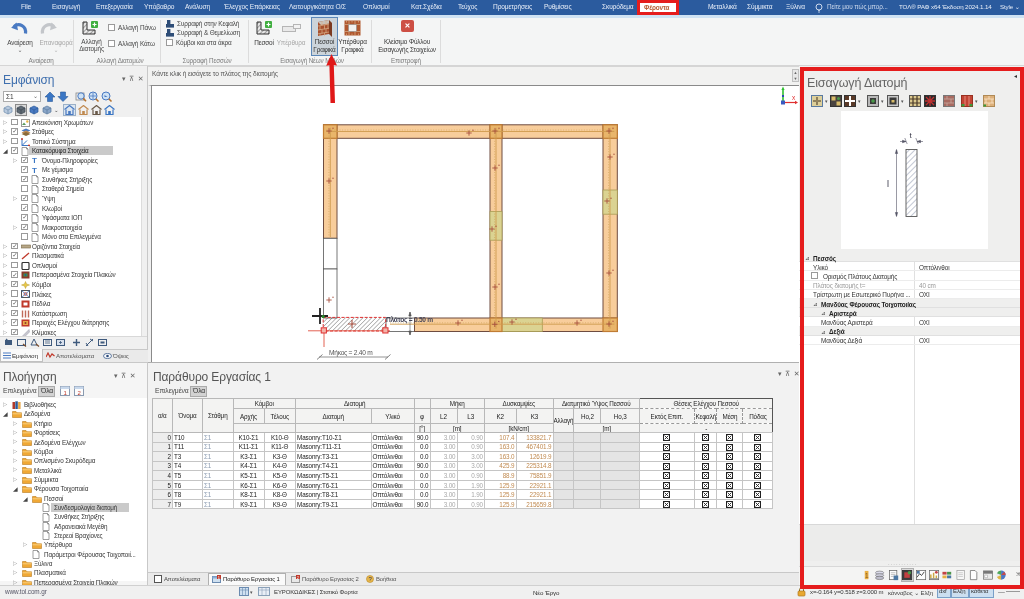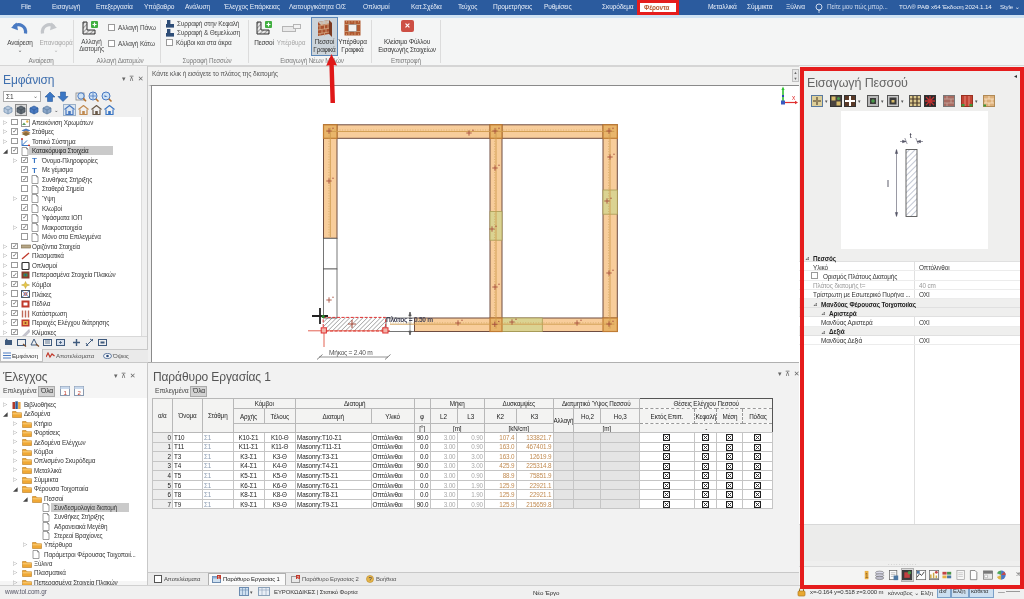--- a/index.html
+++ b/index.html
@@ -429,21 +429,21 @@
 <svg class="abs" style="left:46px;top:352px" width="9" height="7">
       <path d="M0 5 L2 1 L4 5 L6 2 L8.5 4" stroke="#c0392b" stroke-width="1.2" fill="none"></path>
     </svg>
 <div class="abs" style="left:56px;top:352px;font-size:6.2px;color:#555;">Αποτελέσματα</div>
 <svg class="abs" style="left:103px;top:352.5px" width="9" height="6">
       <ellipse cx="4.5" cy="3" rx="4" ry="2.6" fill="#fff" stroke="#3a5a8a" stroke-width="0.8"></ellipse>
       <circle cx="4.5" cy="3" r="1.3" fill="#2a4a7a"></circle>
     </svg>
 <div class="abs" style="left:113px;top:352px;font-size:6.2px;color:#555;">Όψεις</div>
 <div class="abs" style="left:0;top:362px;width:148px;height:223px;background:#f5f5f5;border-right:1px solid #c8c8c8;border-top:1px solid #c8c8c8"></div>
-<div class="abs" style="left:3px;top:370px;font-size:12px;color:#555;">Έλεγχος</div>
+<div class="abs" style="left:3px;top:370px;font-size:12px;color:#555;">Πλοήγηση</div>
 <div class="abs" style="left:114px;top:372px;font-size:7px;color:#666;">▾ &nbsp;⊼ &nbsp;✕</div>
 <div class="abs" style="left:3px;top:387px;font-size:6.8px;color:#444;">Επιλεγμένα</div>
 <div class="abs" style="left:38px;top:385.5px;width:17px;height:11px;background:#d2d2d2;border:1px solid #aaa;"></div>
 <div class="abs" style="left:41px;top:387px;font-size:6.8px;color:#333;">Όλα</div>
 <svg class="abs" style="left:60px;top:386px" width="11" height="10">
       <rect x="0.5" y="0.5" width="9" height="9" fill="#fdfdfd" stroke="#8a9ab0"></rect>
       <rect x="0.5" y="0.5" width="9" height="2.5" fill="#c8d8ec"></rect>
       <text x="5" y="9" font-size="6" fill="#c0392b" text-anchor="middle" font-family="Liberation Sans">1</text>
     </svg>
 <svg class="abs" style="left:74px;top:386px" width="11" height="10">
@@ -1027,21 +1027,21 @@
       <rect x="5" y="0" width="4" height="4" fill="#c0392b"></rect>
       <text x="5.8" y="3.6" font-size="4" fill="#fff" font-family="Liberation Sans">2</text>
     </svg>
 <div class="abs" style="left:302px;top:575.5px;font-size:5.9px;color:#555;">Παράθυρο Εργασίας 2</div>
 <svg class="abs" style="left:366px;top:575px" width="8" height="8">
       <circle cx="4" cy="4" r="3.5" fill="#e8b84a" stroke="#b8882a" stroke-width="0.6"></circle>
       <text x="2.4" y="6.4" font-size="6" fill="#335" font-family="Liberation Sans">?</text>
     </svg>
 <div class="abs" style="left:376px;top:575.5px;font-size:5.9px;color:#555;">Βοήθεια</div>
 <div class="abs" style="left:799px;top:67px;width:225px;height:522px;background:#efefee;"></div>
-<div class="abs" style="left:807px;top:75.5px;font-size:12.5px;color:#666;">Εισαγωγή Πεσσού</div>
+<div class="abs" style="left:807px;top:75.5px;font-size:12.5px;color:#666;">Εισαγωγή Διατομή</div>
 <div class="abs" style="left:1014px;top:72px;font-size:6px;color:#333;">◂</div>
 <svg class="abs" style="left:811px;top:95px" width="12" height="12">
       <rect x="0.5" y="0.5" width="11" height="11" fill="#ddcf9a" stroke="#5a7aa0"></rect>
       <path d="M6 2 v8 M2 6 h8" stroke="#5a4a3a" stroke-width="1.6"></path>
       <path d="M6 2 v8 M2 6 h8" stroke="#c8b880" stroke-width="0.6"></path>
     </svg>
 <div class="abs" style="left:825px;top:98px;font-size:5px;color:#555;">▾</div>
 <svg class="abs" style="left:830px;top:95px" width="12" height="12">
       <rect x="0.5" y="0.5" width="11" height="11" fill="#4a4440" stroke="#333"></rect>
       <rect x="1.5" y="1.5" width="4" height="4" fill="#d8bc6a"></rect>

